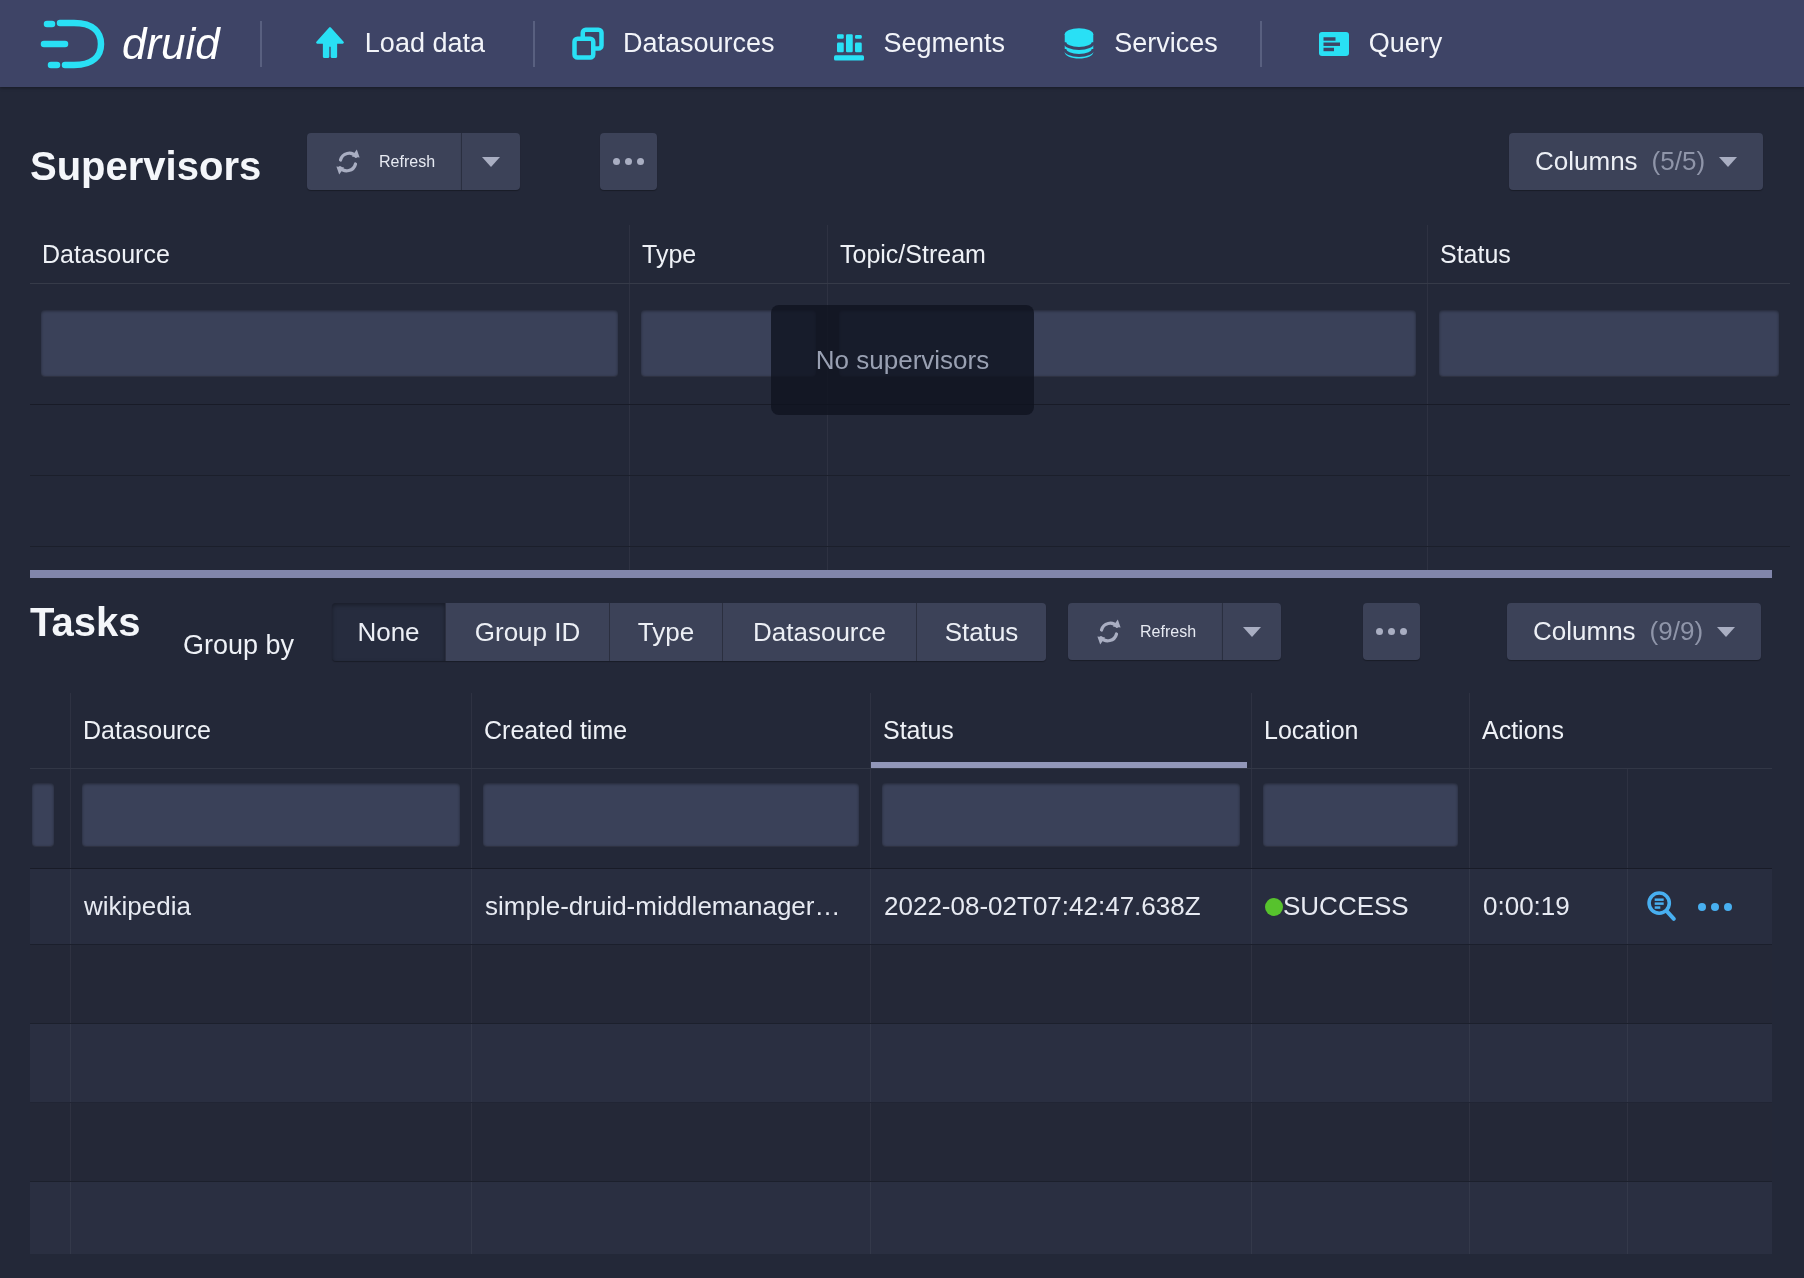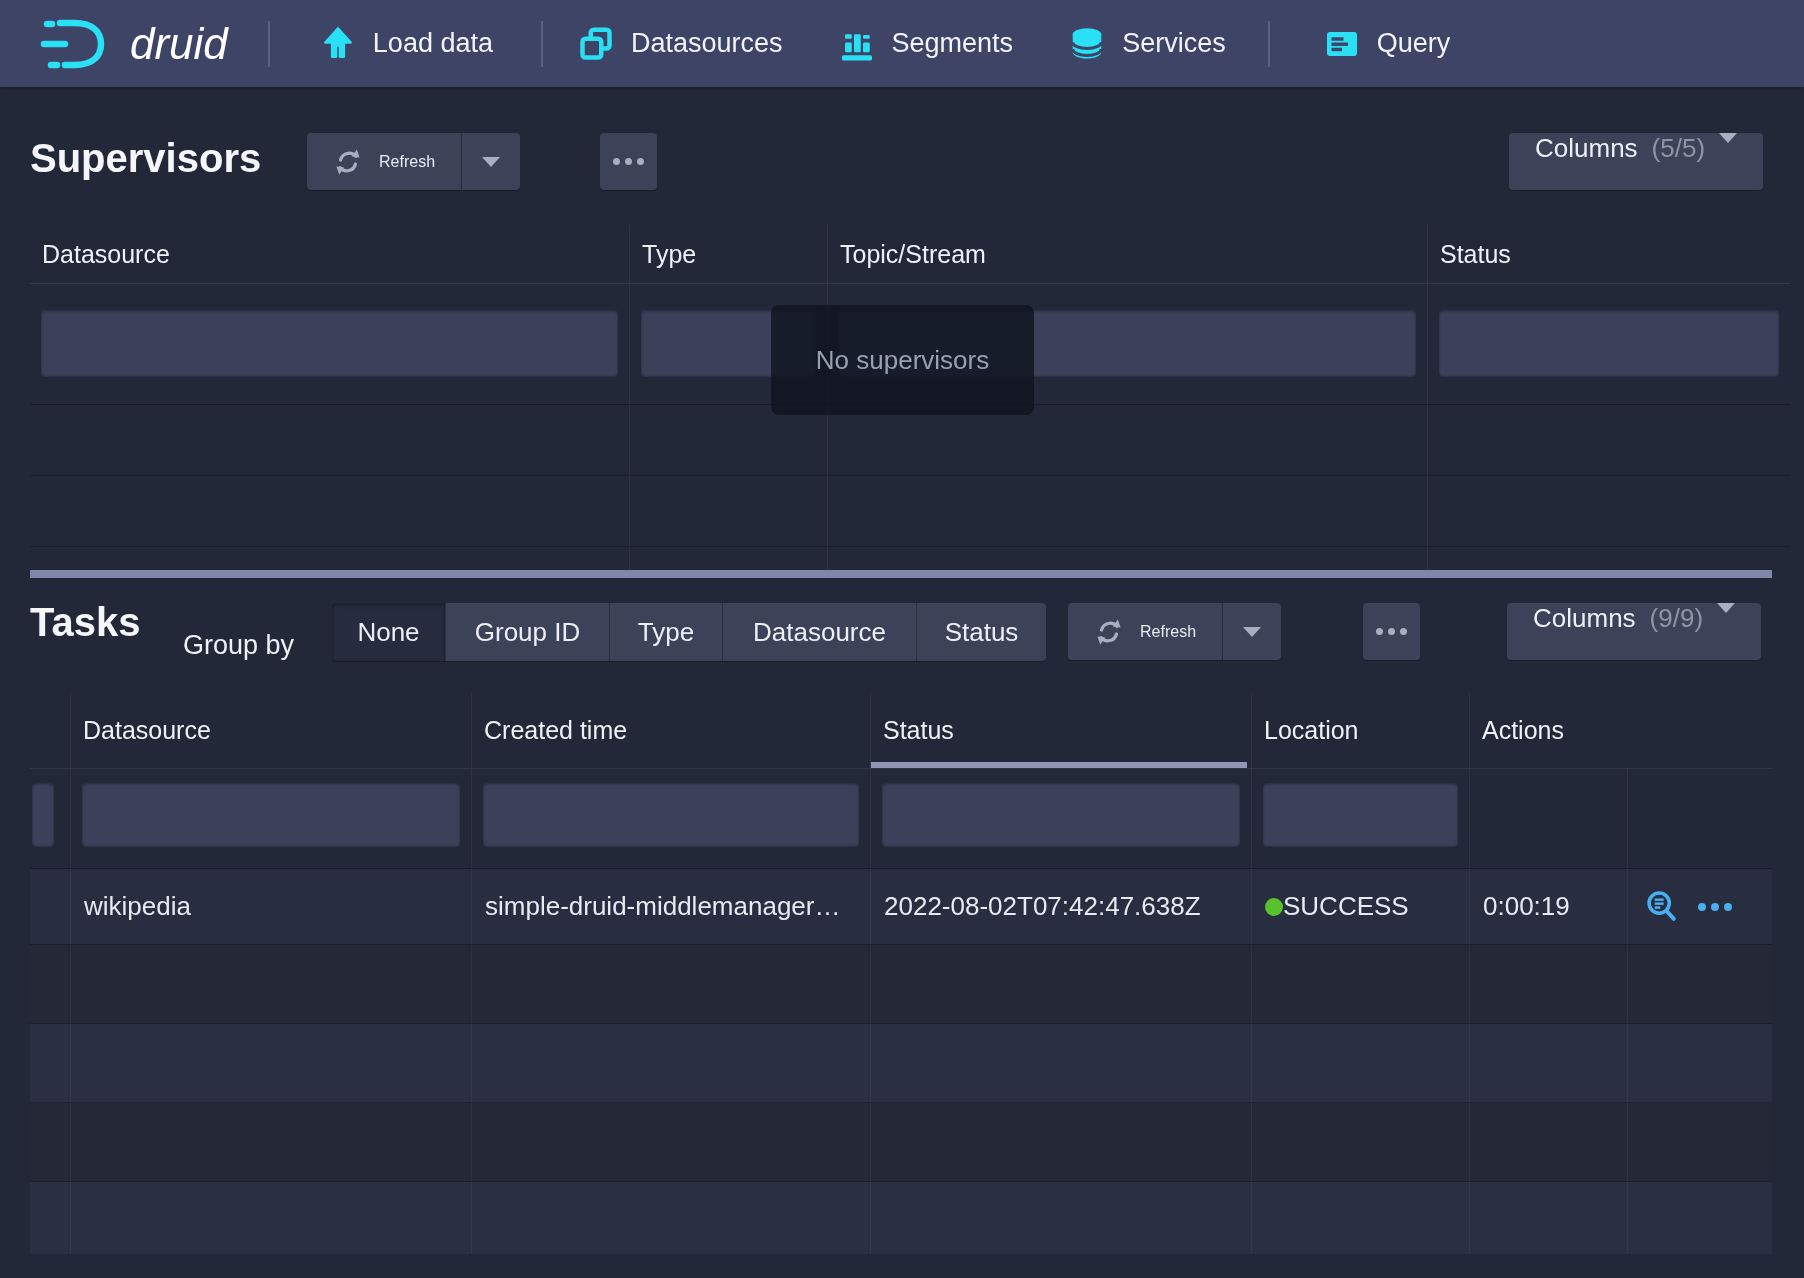--- a/index.html
+++ b/index.html
@@ -3,31 +3,31 @@
 <meta charset="utf-8">
 <style>
   html,body{margin:0;padding:0;background:#1c2130;}
   #page{position:relative;width:1804px;height:1278px;background:#232838;overflow:hidden;
         font-family:"Liberation Sans",sans-serif;color:#e7eaf2;}
 
   
   .navbar{position:absolute;top:0;left:0;width:100%;height:87px;background:#3e4466;
           display:flex;align-items:center;box-shadow:0 1px 3px rgba(0,0,0,.35);}
   .brand-logo{margin-left:38px;flex:none;}
-  .brand-text{margin-left:14px;font-size:44px;font-style:italic;font-weight:500;color:#ffffff;letter-spacing:0px;}
+  .brand-text{margin-left:6px;font-size:44px;font-style:italic;font-weight:500;color:#ffffff;letter-spacing:0px;}
   .nav-divider{width:2px;height:46px;background:#596080;flex:none;}
   .d1{margin-left:40px;} .d2{margin-left:48px;} .d3{margin-left:42px;}
   .nav-item{display:flex;align-items:center;gap:17px;font-size:27px;color:#f2f4f9;cursor:pointer;flex:none;}
   .nav-item svg{flex:none;}
   .ni-load{margin-left:50px;} .ni-ingestion{margin-left:23px;} .ni-datasources{margin-left:35px;}
   .ni-segments{margin-left:56px;} .ni-services{margin-left:56px;} .ni-query{margin-left:54px;}
   .nav-pill{background:#4d5375;border-radius:30px;height:60px;padding:0 34px;}
 
   
-  .btn{background:#3c4258;border-radius:4px;display:flex;justify-content:center;
+  .btn{background:#3c4258;border-radius:4px;display:flex;align-items:center;justify-content:center;
        color:#eceff5;font-size:26px;box-shadow:0 1px 1px rgba(0,0,0,.3);cursor:pointer;}
   .split{position:absolute;display:flex;height:57px;}
   .split .main{display:flex;align-items:center;gap:16px;padding:0 26px;background:#3c4258;
                border-radius:4px 0 0 4px;box-shadow:0 1px 1px rgba(0,0,0,.3);}
   .split .caret-part{width:58px;background:#3c4258;border-left:1px solid #2a2f40;
                border-radius:0 4px 4px 0;display:flex;align-items:center;justify-content:center;
                box-shadow:0 1px 1px rgba(0,0,0,.3);}
   .caret{width:0;height:0;border-left:9px solid transparent;border-right:9px solid transparent;
          border-top:10px solid #a9aec2;}
   .dots{display:flex;gap:5px;align-items:center;}
@@ -154,21 +154,21 @@
       <svg width="36" height="36" viewBox="0 0 24 24">
         <rect x="2" y="4" width="20" height="16" rx="2" fill="#29e0f5"></rect>
         <rect x="5" y="7.5" width="8" height="2.3" fill="#3e4466"></rect>
         <rect x="5" y="11" width="11" height="2.3" fill="#3e4466"></rect>
         <rect x="5" y="14.5" width="7" height="2.3" fill="#3e4466"></rect>
       </svg>
       <span>Query</span>
     </div>
   </div>
 
-  <div class="sec-title" style="top:136px;">Supervisors</div>
+  <div class="sec-title" style="top:144px;">Supervisors</div>
 
   <div class="split" style="left:307px;top:133px;">
     <div class="main">
       <svg width="30" height="30" viewBox="0 0 30 30">
         <path d="M7.5 13 a9 9 0 0 1 15.6 -3.6" stroke="#a9aec2" stroke-width="3.2" fill="none" stroke-linecap="round"></path>
         <polygon points="23.8,2.5 26.6,10.6 18.8,9.6" fill="#a9aec2"></polygon>
         <path d="M22.5 17 a9 9 0 0 1 -15.6 3.6" stroke="#a9aec2" stroke-width="3.2" fill="none" stroke-linecap="round"></path>
         <polygon points="6.2,27.5 3.4,19.4 11.2,20.4" fill="#a9aec2"></polygon>
       </svg>
       <span>Refresh</span>

